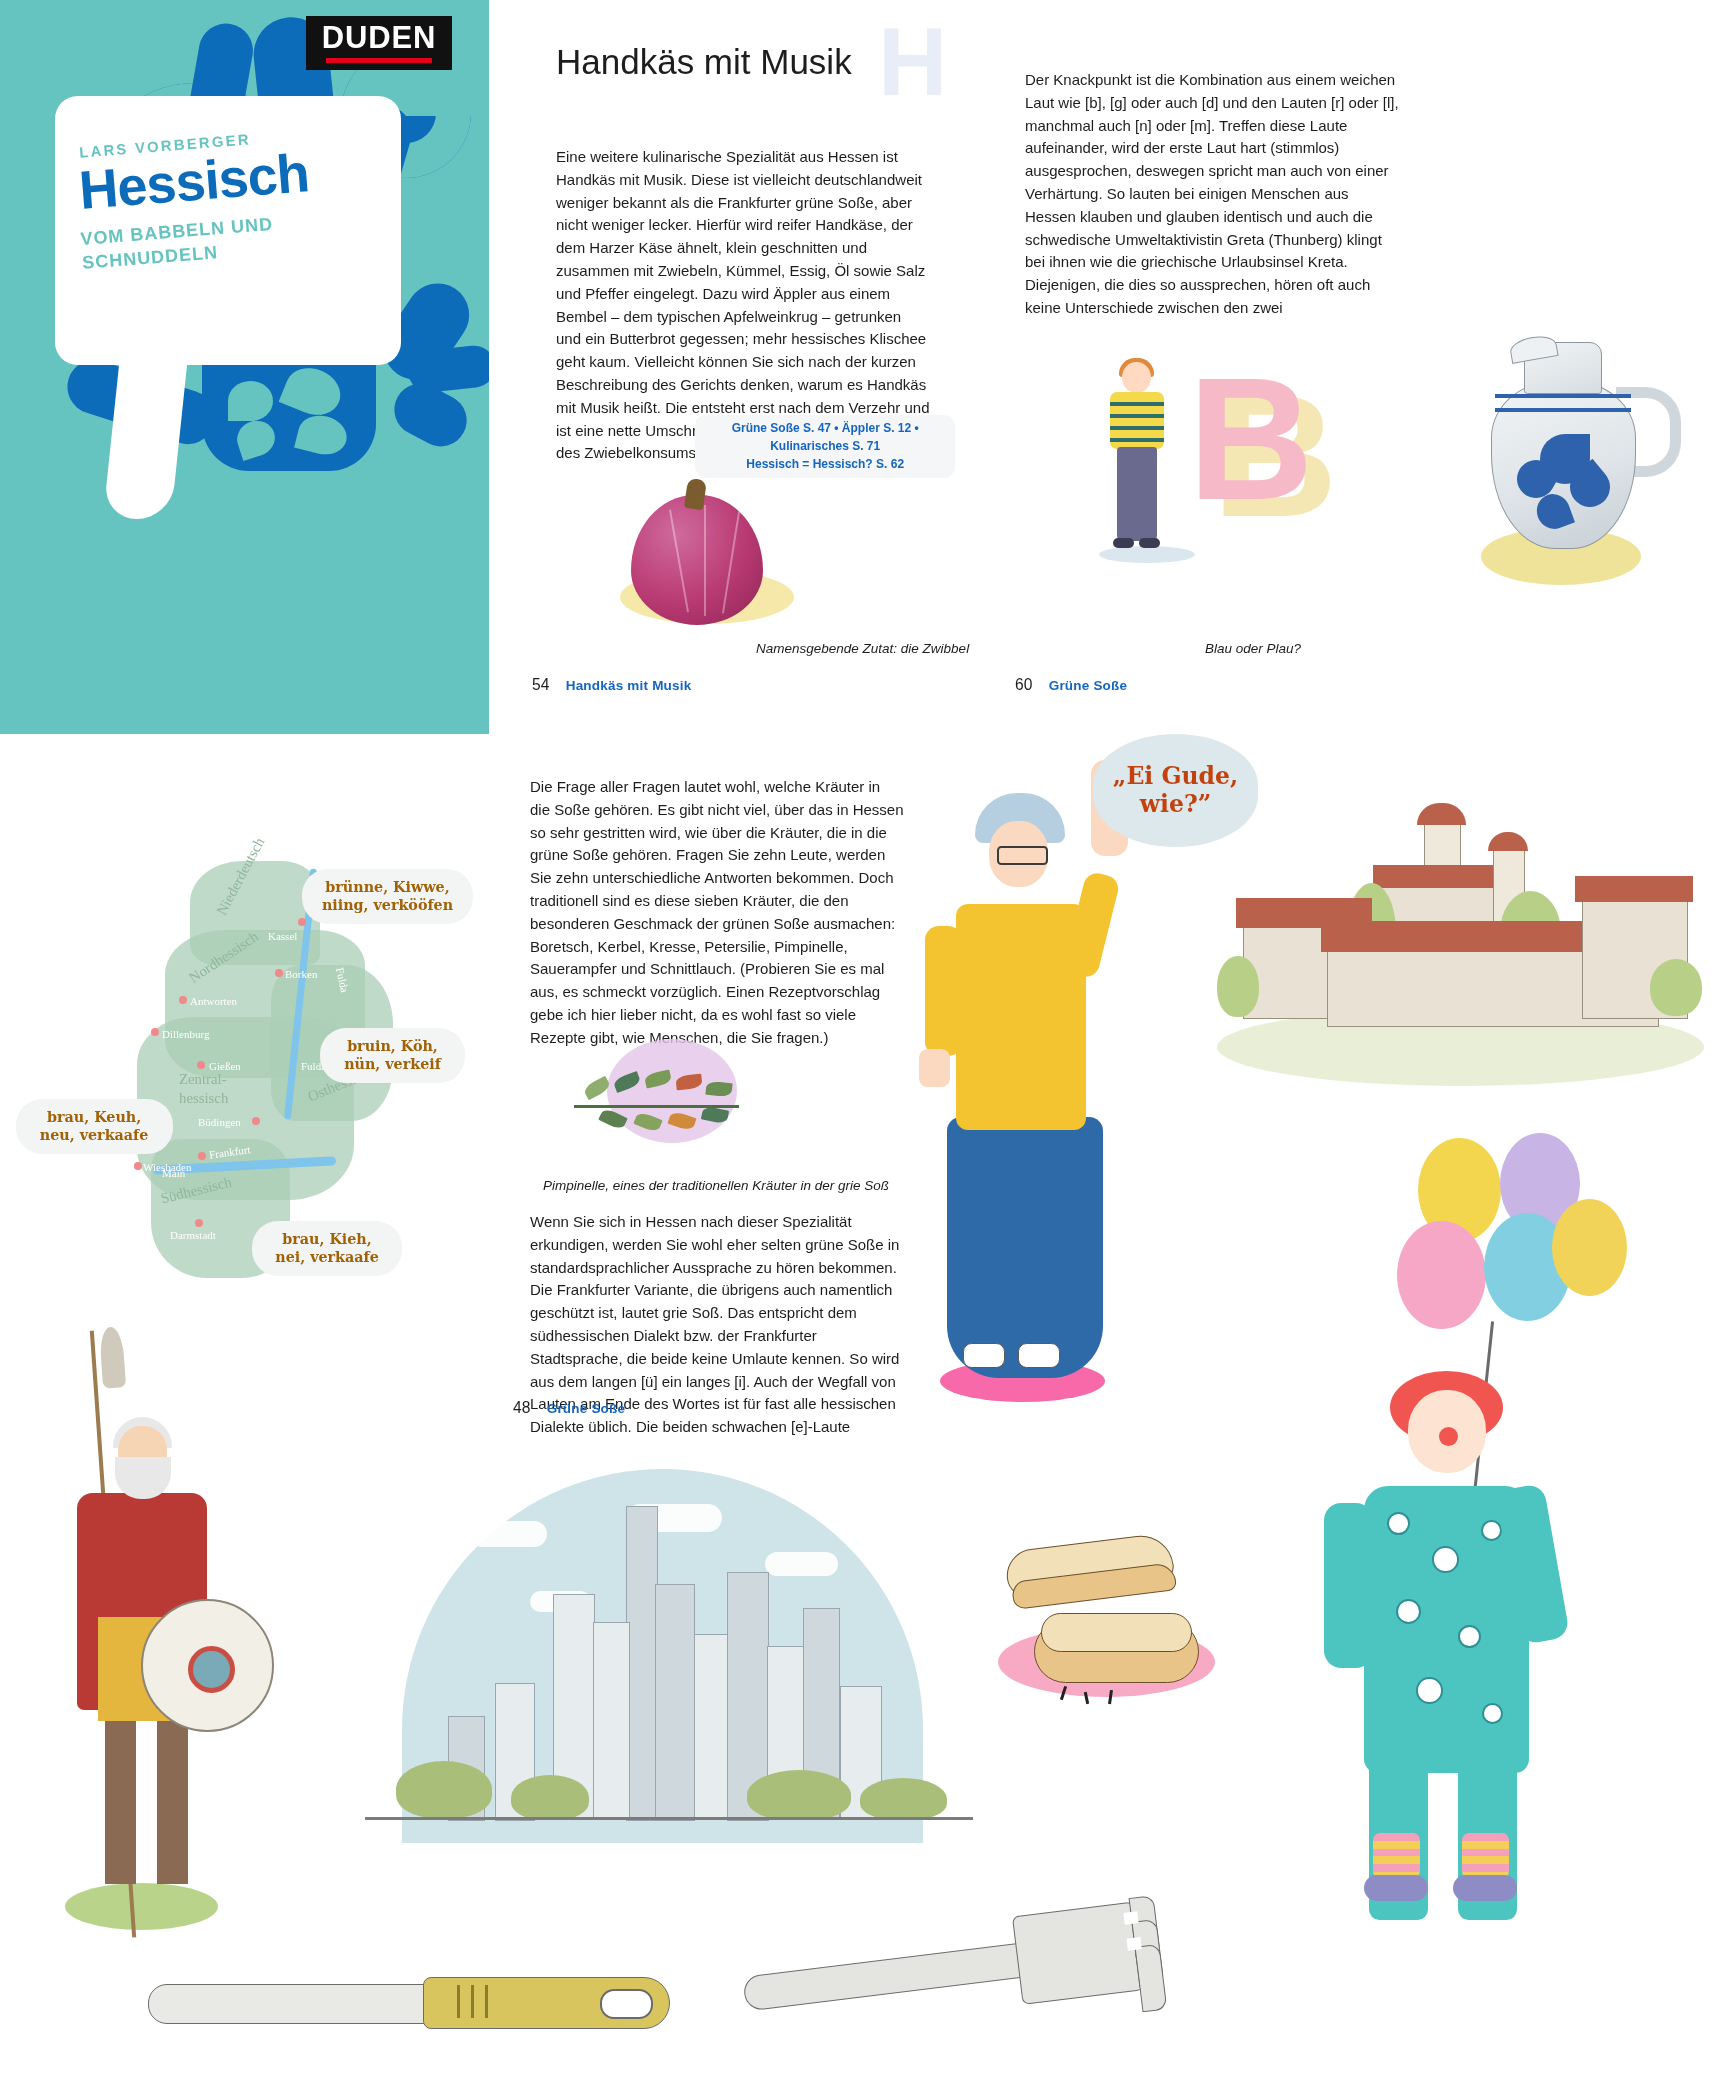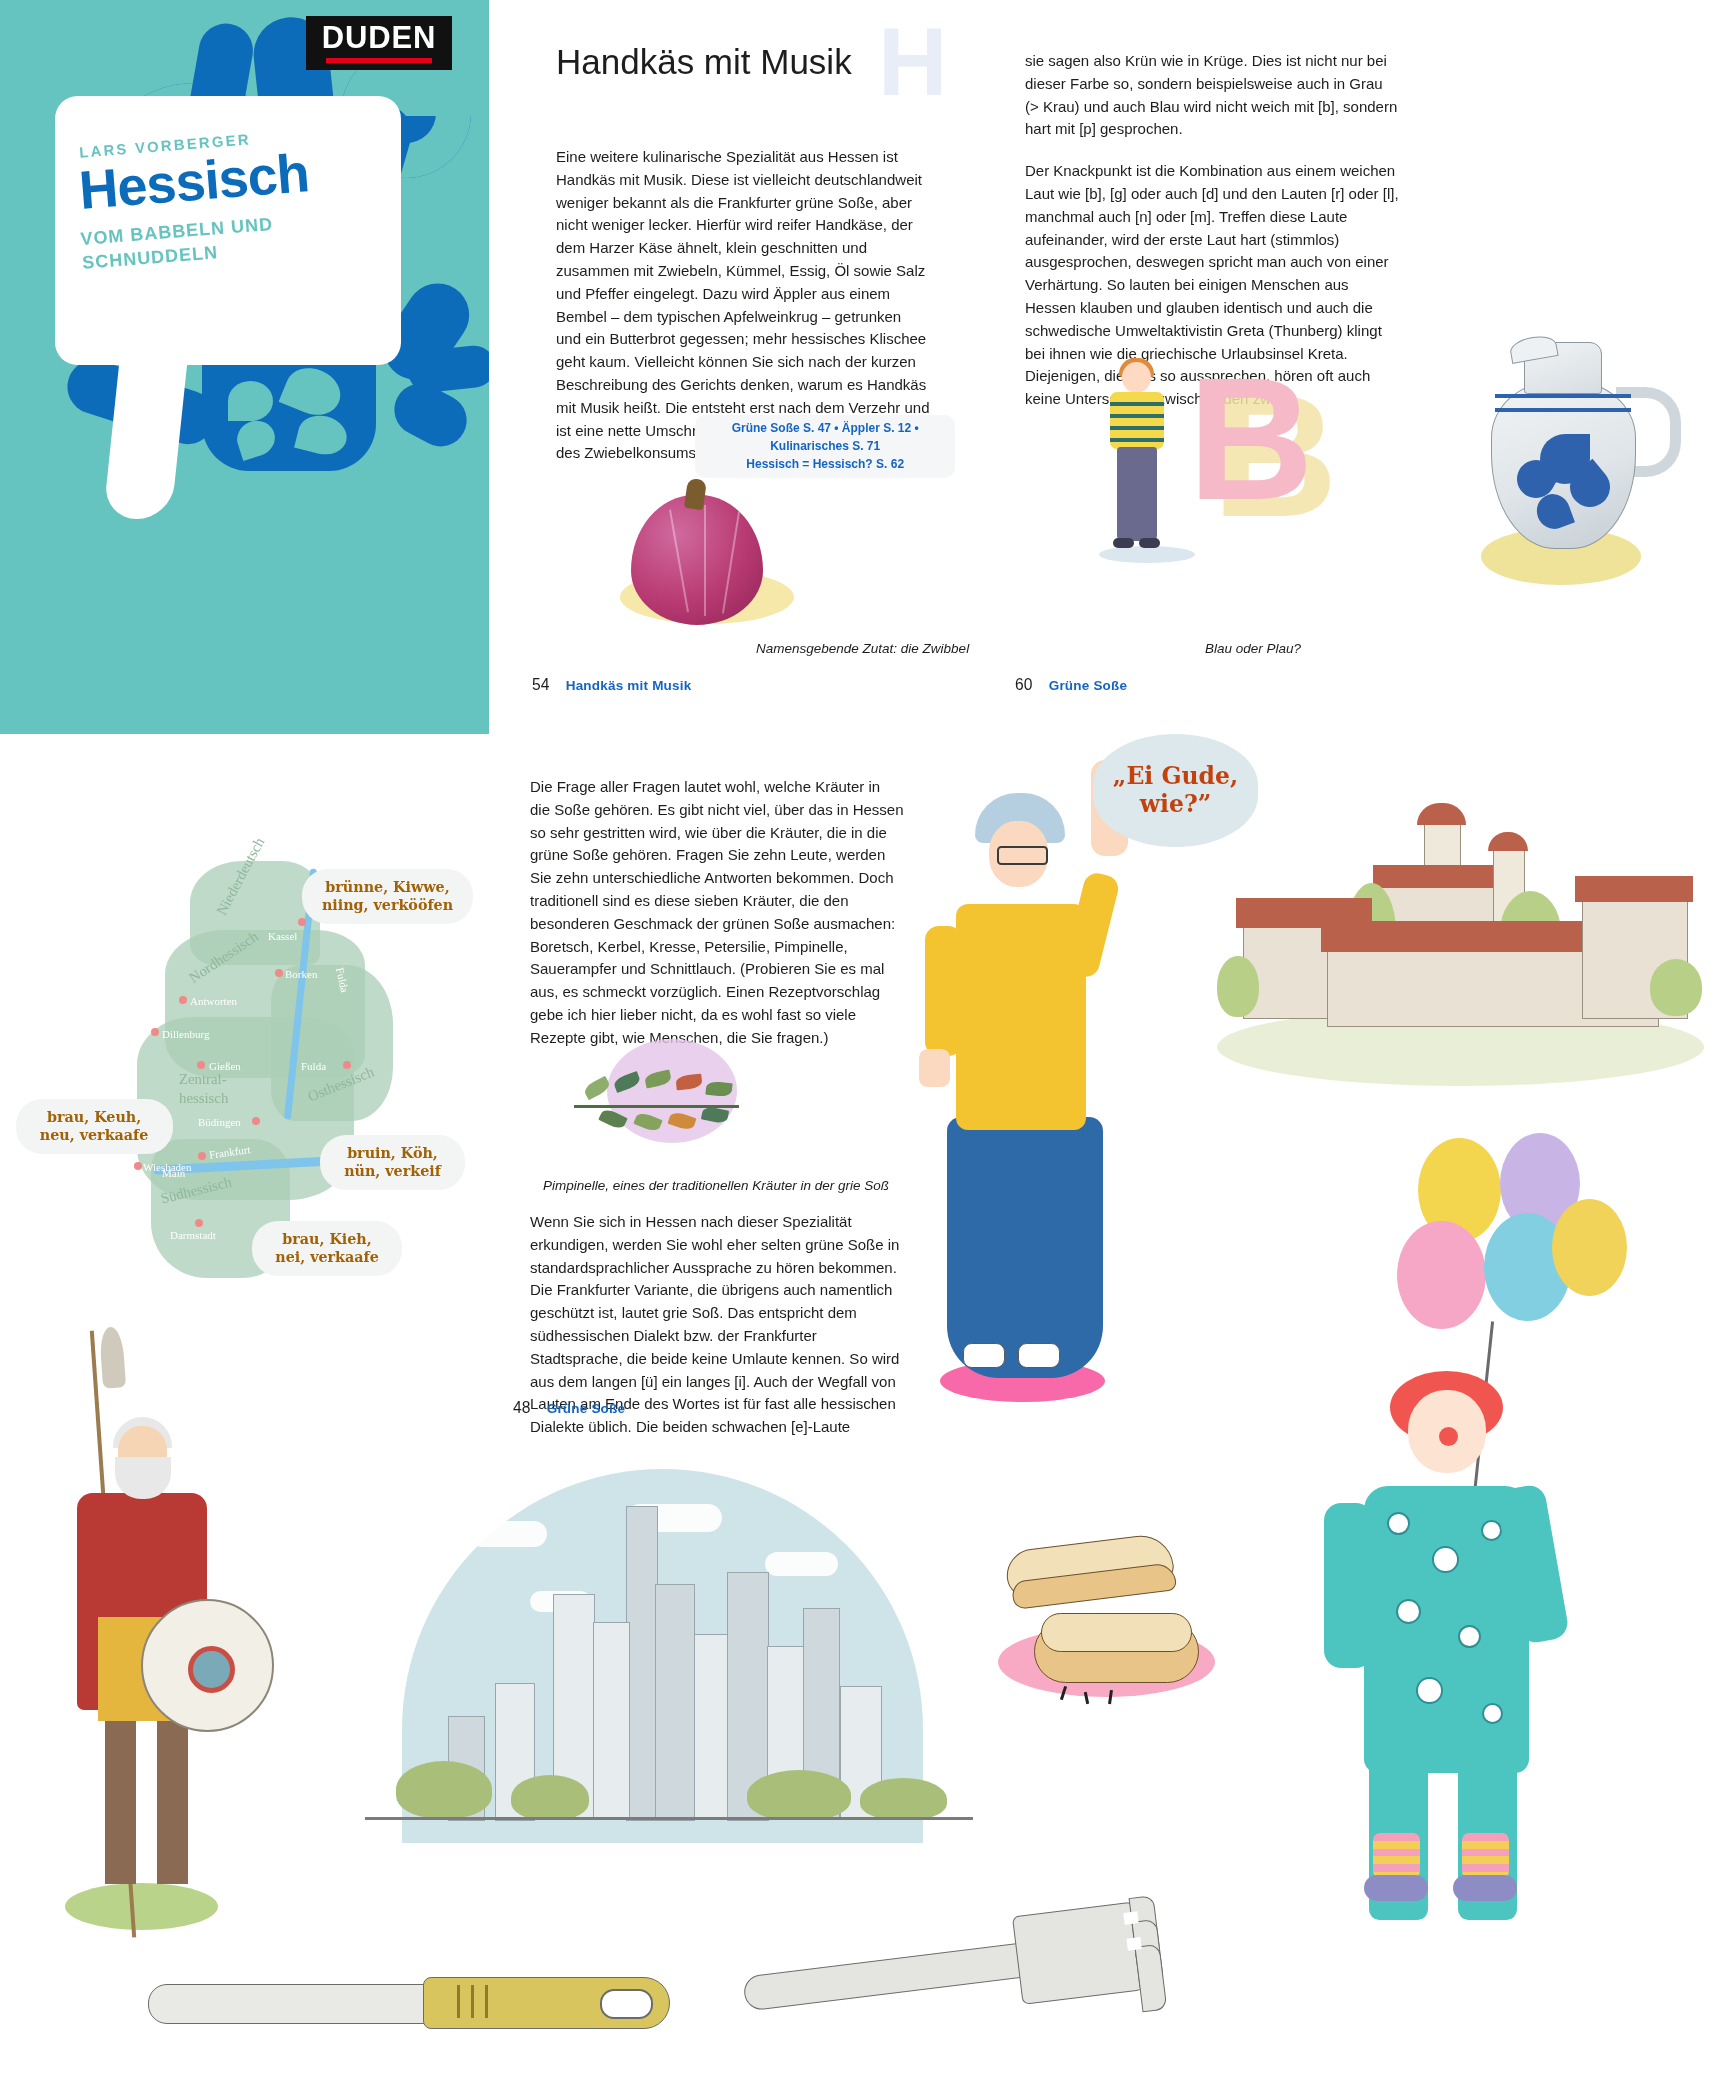--- a/index.html
+++ b/index.html
@@ -250,21 +250,20 @@
 <h1 id="pagetitle" class="abs" style="margin:0;font-weight:400;">Handkäs mit Musik</h1>
 
 <div id="col1" class="abs body-text">Eine weitere kulinarische Spezialität aus Hessen ist Handkäs mit Musik. Diese ist vielleicht deutschlandweit weniger bekannt als die Frankfurter grüne Soße, aber nicht weniger lecker. Hierfür wird reifer Handkäse, der dem Harzer Käse ähnelt, klein geschnitten und zusammen mit Zwiebeln, Kümmel, Essig, Öl sowie Salz und Pfeffer eingelegt. Dazu wird Äppler aus einem Bembel – dem typischen Apfelweinkrug – getrunken und ein Butterbrot gegessen; mehr hessisches Klischee geht kaum. Vielleicht können Sie sich nach der kurzen Beschreibung des Gerichts denken, warum es Handkäs mit Musik heißt. Die entsteht erst nach dem Verzehr und ist eine nette Umschreibung der körperlichen Folgen des Zwiebelkonsums.</div>
 
 <div id="xref" class="abs">
   <div>Grüne Soße S. 47 • Äppler S. 12 • Kulinarisches S. 71</div>
   <div>Hessisch = Hessisch? S. 62</div>
 </div>
 
 <div id="col2" class="abs">
-  <div class="body-text">sie sagen also Krün wie in Krüge. Dies ist nicht nur bei dieser Farbe so, sondern beispielsweise auch in Grau (&gt; Krau) und auch Blau wird nicht weich mit [b], sondern hart mit [p] gesprochen.</div>
   <div class="body-text" style="margin-top:19px;">Der Knackpunkt ist die Kombination aus einem weichen Laut wie [b], [g] oder auch [d] und den Lauten [r] oder [l], manchmal auch [n] oder [m]. Treffen diese Laute aufeinander, wird der erste Laut hart (stimmlos) ausgesprochen, deswegen spricht man auch von einer Verhärtung. So lauten bei einigen Menschen aus Hessen klauben und glauben identisch und auch die schwedische Umweltaktivistin Greta (Thunberg) klingt bei ihnen wie die griechische Urlaubsinsel Kreta. Diejenigen, die dies so aussprechen, hören oft auch keine Unterschiede zwischen den zwei</div>
 </div>
 
 <div id="col3" class="abs body-text">Die Frage aller Fragen lautet wohl, welche Kräuter in die Soße gehören. Es gibt nicht viel, über das in Hessen so sehr gestritten wird, wie über die Kräuter, die in die grüne Soße gehören. Fragen Sie zehn Leute, werden Sie zehn unterschiedliche Antworten bekommen. Doch traditionell sind es diese sieben Kräuter, die den besonderen Geschmack der grünen Soße ausmachen: Boretsch, Kerbel, Kresse, Petersilie, Pimpinelle, Sauerampfer und Schnittlauch. (Probieren Sie es mal aus, es schmeckt vorzüglich. Einen Rezeptvorschlag gebe ich hier lieber nicht, da es wohl fast so viele Rezepte gibt, wie Menschen, die Sie fragen.)</div>
 <div id="col4" class="abs body-text">Wenn Sie sich in Hessen nach dieser Spezialität erkundigen, werden Sie wohl eher selten grüne Soße in standardsprachlicher Aussprache zu hören bekommen. Die Frankfurter Variante, die übrigens auch namentlich geschützt ist, lautet grie Soß. Das entspricht dem südhessischen Dialekt bzw. der Frankfurter Stadtsprache, die beide keine Umlaute kennen. So wird aus dem langen [ü] ein langes [i]. Auch der Wegfall von Lauten am Ende des Wortes ist für fast alle hessischen Dialekte üblich. Die beiden schwachen [e]-Laute</div>
 
 <div id="onion" class="abs">
   <div class="on-shadow"></div>
   <div class="on-body"></div>
   <div class="on-top"></div>
@@ -360,21 +359,21 @@
   <div class="m-dot" style="left:108px;top:367px;"></div>
   <div class="m-city" style="left:83px;top:377px;">Darmstadt</div>
   <div class="m-city" style="left:243px;top:122px;transform:rotate(78deg);">Fulda</div>
   <div class="m-city" style="left:75px;top:315px;">Main</div>
 </div>
 
 <div class="callout abs" style="left:302px;top:869px;width:143px;">
   <div>brünne, Kiwwe,</div>
   <div>niing, verkööfen</div>
 </div>
-<div class="callout abs" style="left:320px;top:1135px;width:117px;">
+<div class="callout abs" style="left:320px;top:1028px;width:117px;">
   <div>bruin, Köh,</div>
   <div>nün, verkeif</div>
 </div>
 <div class="callout abs" style="left:15.6px;top:1099px;width:129px;">
   <div>brau, Keuh,</div>
   <div>neu, verkaafe</div>
 </div>
 <div class="callout abs" style="left:252px;top:1221px;width:122px;">
   <div>brau, Kieh,</div>
   <div>nei, verkaafe</div>

